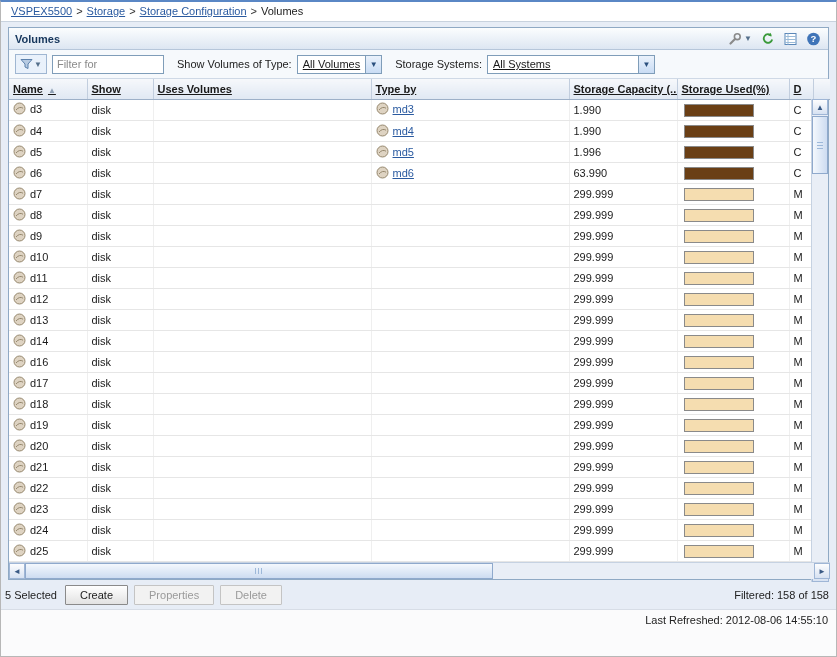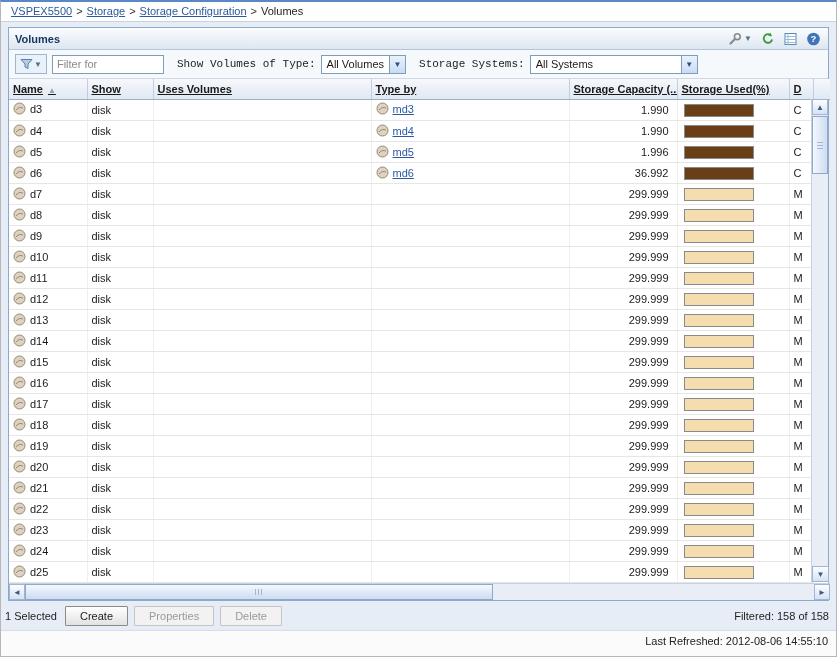--- a/index.html
+++ b/index.html
@@ -28,43 +28,43 @@
   .caret { font-size:8px; color:#55708c; margin-left:1px; }
 
   
   .filter-bar { display:flex; align-items:center; height: 29px; padding: 0 6px;
                 background:#f6f9fc; border-bottom:1px solid #cfd9e6; gap:5px; }
   .funnel-btn { display:inline-flex; align-items:center; border:1px solid #9fb6d2; background:#e9f1fb;
                 height:20px; padding:0 4px; cursor:pointer; }
   .filter-input { width: 112px; height: 19px; border:1px solid #7f9db9; padding: 1px 4px;
                   font: inherit; color:#222; }
   .filter-input::placeholder { color:#8a8a8a; }
-  .combo-label { margin-left: 8px; color:#222;font-family:Liberation Mono, monospace; }
+  .combo-label { margin-left: 8px; color:#222; }
   .combo { display:inline-flex; align-items:center; border:1px solid #7f9db9; background:#fff;
            height: 19px; cursor:pointer; }
-  .combo .combo-text { padding: 0 5px; white-space:nowrap; }
+  .combo .combo-text { padding: 0 5px; white-space:nowrap;text-decoration:underline; }
   .combo .combo-arrow { width: 16px; align-self:stretch; display:flex; align-items:center; justify-content:center;
            background: linear-gradient(#eaf2fc,#c9dcf4); border-left:1px solid #7f9db9; font-size:8px; color:#2a4f7d; }
   .combo.w-systems { width: 168px; justify-content: space-between; }
 
   
   .table-area { position: relative; }
   table { border-collapse: collapse; table-layout: fixed; }
   .head-table { width: 821px; }
   .body-table { width: 804px; }
   col.c1{width:78px} col.c2{width:66px} col.c3{width:218px} col.c4{width:198px}
   col.c5{width:108px} col.c6{width:112px} col.c7{width:24px} col.c8{width:17px}
   th { height: 20px; text-align:left; font-weight:bold; padding: 0 4px;
        background: linear-gradient(#f6f8fb,#e0e8f3); border-right:1px solid #c2cede;
        border-bottom:1px solid #9db0c8; white-space:nowrap; overflow:hidden;text-decoration:underline; }
   th.filler { border-right:none; }
   .sort-arrow { font-size: 8px; color:#8fa0b4; margin-left:5px; }
   td { height: 21px; padding: 0 4px; border-bottom: 1px solid #e6e6e6; border-right: 1px solid #efefef;
        white-space: nowrap; overflow: hidden; background:#fff; }
-  td.c-cap { text-align: right; padding-right: 8px; }
+  td.c-cap { padding-right: 8px; }
   .vol-icon { display:inline-block; vertical-align:-2px; margin-right:4px; }
   a.ublink { color:#2a5aa0; text-decoration: underline; cursor:pointer; }
   .bar { display:inline-block; width: 70px; height: 13px; border: 1px solid #8a8a8a;
          background: #f5ddb0; vertical-align: middle; margin-left:2px; }
   .bar-fill { display:block; height: 100%; background: #6a3f15; }
 
   
   .vscroll { position:absolute; top: 20px; right: 0; width: 17px; height: 483px;
              background: #e9eef6; border-left:1px solid #c6d2e2; }
   .sb-btn { height: 16px; width: 100%; background: linear-gradient(#fdfdfe,#d7e2f2);
@@ -264,21 +264,21 @@
                     </svg></span><span>d6</span>
     </td>
     <td>disk</td>
     <td></td>
     <td>
       <span class="vol-icon"><svg width="13" height="13" viewBox="0 0 13 13">
                       <circle cx="6.5" cy="6.5" r="5.5" fill="#ded3c2" stroke="#96886e"></circle>
                       <path d="M3 8 Q6.5 4 10 6.2" stroke="#96886e" fill="none"></path>
                     </svg></span><a class="ublink" href="#">md6</a>
     </td>
-    <td class="c-cap">36.992</td>
+    <td class="c-cap">63.990</td>
     <td>
       <span class="bar"><span class="bar-fill" style="width: 100%; background: rgb(106, 63, 21);"></span></span>
     </td>
     <td>C</td>
   </tr>
               <tr>
     <td class="c-name">
       <span class="vol-icon"><svg width="13" height="13" viewBox="0 0 13 13">
                       <circle cx="6.5" cy="6.5" r="5.5" fill="#ded3c2" stroke="#96886e"></circle>
                       <path d="M3 8 Q6.5 4 10 6.2" stroke="#96886e" fill="none"></path>
@@ -388,36 +388,20 @@
       <span class="bar"><span class="bar-fill" style="width: 0%; background: rgb(106, 63, 21);"></span></span>
     </td>
     <td>M</td>
   </tr>
               <tr>
     <td class="c-name">
       <span class="vol-icon"><svg width="13" height="13" viewBox="0 0 13 13">
                       <circle cx="6.5" cy="6.5" r="5.5" fill="#ded3c2" stroke="#96886e"></circle>
                       <path d="M3 8 Q6.5 4 10 6.2" stroke="#96886e" fill="none"></path>
                     </svg></span><span>d14</span>
-    </td>
-    <td>disk</td>
-    <td></td>
-    <td></td>
-    <td class="c-cap">299.999</td>
-    <td>
-      <span class="bar"><span class="bar-fill" style="width: 0%; background: rgb(106, 63, 21);"></span></span>
-    </td>
-    <td>M</td>
-  </tr>
-              <tr>
-    <td class="c-name">
-      <span class="vol-icon"><svg width="13" height="13" viewBox="0 0 13 13">
-                      <circle cx="6.5" cy="6.5" r="5.5" fill="#ded3c2" stroke="#96886e"></circle>
-                      <path d="M3 8 Q6.5 4 10 6.2" stroke="#96886e" fill="none"></path>
-                    </svg></span><span>d15</span>
     </td>
     <td>disk</td>
     <td></td>
     <td></td>
     <td class="c-cap">299.999</td>
     <td>
       <span class="bar"><span class="bar-fill" style="width: 0%; background: rgb(106, 63, 21);"></span></span>
     </td>
     <td>M</td>
   </tr>
@@ -597,21 +581,21 @@
         <div class="sb-btn left">◄</div>
         <div class="hthumb">
             <span class="grip"></span>
           </div>
         <div class="sb-btn right">►</div>
       </div>
     </div>
   </div>
 
   <div class="footer">
-    <span class="sel">1 Selected</span>
+    <span class="sel">5 Selected</span>
     <button class="btn">Create</button>
     <button class="btn disabled">Properties</button>
     <button class="btn disabled">Delete</button>
     <span class="filtered">Filtered: 158 of 158</span>
   </div>
 
   <div class="refresh-bar">Last Refreshed: 2012-08-06 14:55:10</div>
 </div>
 
 </body></html>

